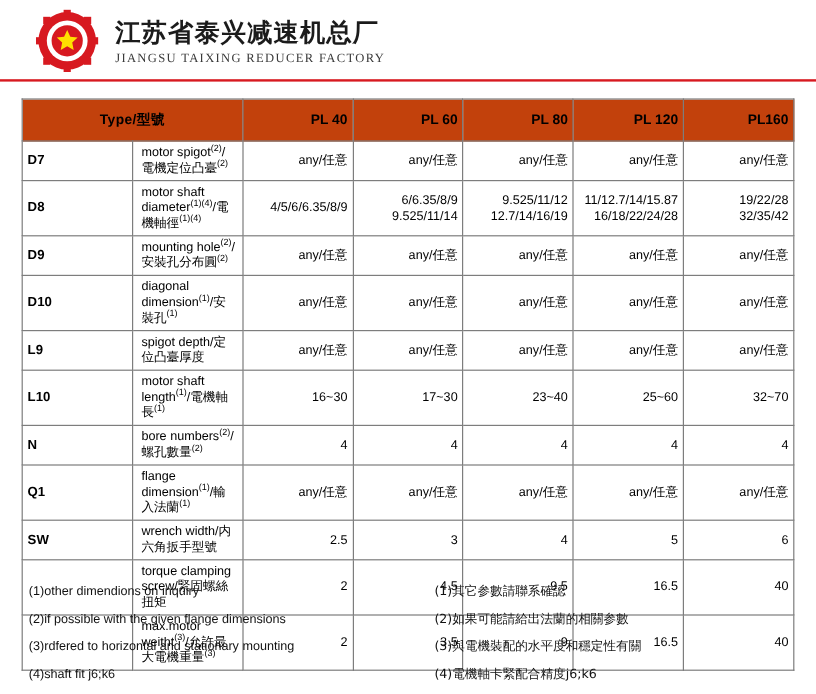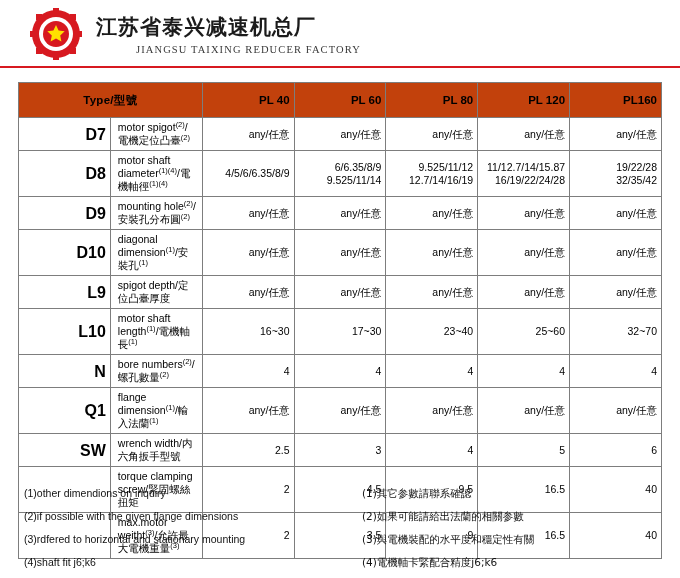--- a/index.html
+++ b/index.html
@@ -54,21 +54,20 @@
     color: #1b1b1b;
     line-height: 26px;
     font-family: "DejaVu Sans", sans-serif;
   }
   .title-en {
     font-size: 10.5px;
     letter-spacing: 1.1px;
     color: #3a3a3a;
     margin-top: 4px;
     font-family: "Liberation Serif", serif;
-    margin-left: 40px;
   }
   .header-rule {
     position: absolute;
     left: 0;
     bottom: 0;
     width: 680px;
     height: 2px;
     background: #d71920;
   }
 
@@ -82,21 +81,21 @@
     width: 644px;
     table-layout: fixed;
     font-size: 10.5px;
   }
   table.spec td, table.spec th {
     border: 1px solid #7d7d7d;
     padding: 3px 4px;
     vertical-align: middle;
     line-height: 13px;
   }
-  .col-code { width: 34px; text-align: right; font-weight: bold; font-size: 16px; }
+  .col-code { width: 34px; text-align: left; font-weight: bold; font-size: 11px; }
   .col-desc { width: 204px; text-align: left; padding-left: 7px !important; }
   .col-val  { text-align: right; }
 
   thead th {
     height: 28px;
     font-weight: bold;
     font-size: 11.5px;
     background: #c2410c;
   }
   thead th.type-head {
@@ -189,21 +188,21 @@
           </tr>
           <tr class="tall">
             <td class="col-code">D8</td>
             <td class="col-desc"><span class="desc-text">motor shaft diameter<sup>(1)(4)</sup>/電機軸徑<sup>(1)(4)</sup></span></td>
             <td class="col-val">4/5/6/6.35/8/9</td>
             <td class="col-val val-multi">6/6.35/8/9
 9.525/11/14</td>
             <td class="col-val val-multi">9.525/11/12
 12.7/14/16/19</td>
             <td class="col-val val-multi">11/12.7/14/15.87
-16/19/22/24/28</td>
+16/18/22/24/28</td>
             <td class="col-val val-multi">19/22/28
 32/35/42</td>
           </tr>
           <tr>
             <td class="col-code">D9</td>
             <td class="col-desc"><span class="desc-text">mounting hole<sup>(2)</sup>/安裝孔分布圓<sup>(2)</sup></span></td>
             <td class="col-val">any/任意</td>
             <td class="col-val">any/任意</td>
             <td class="col-val">any/任意</td>
             <td class="col-val">any/任意</td>

